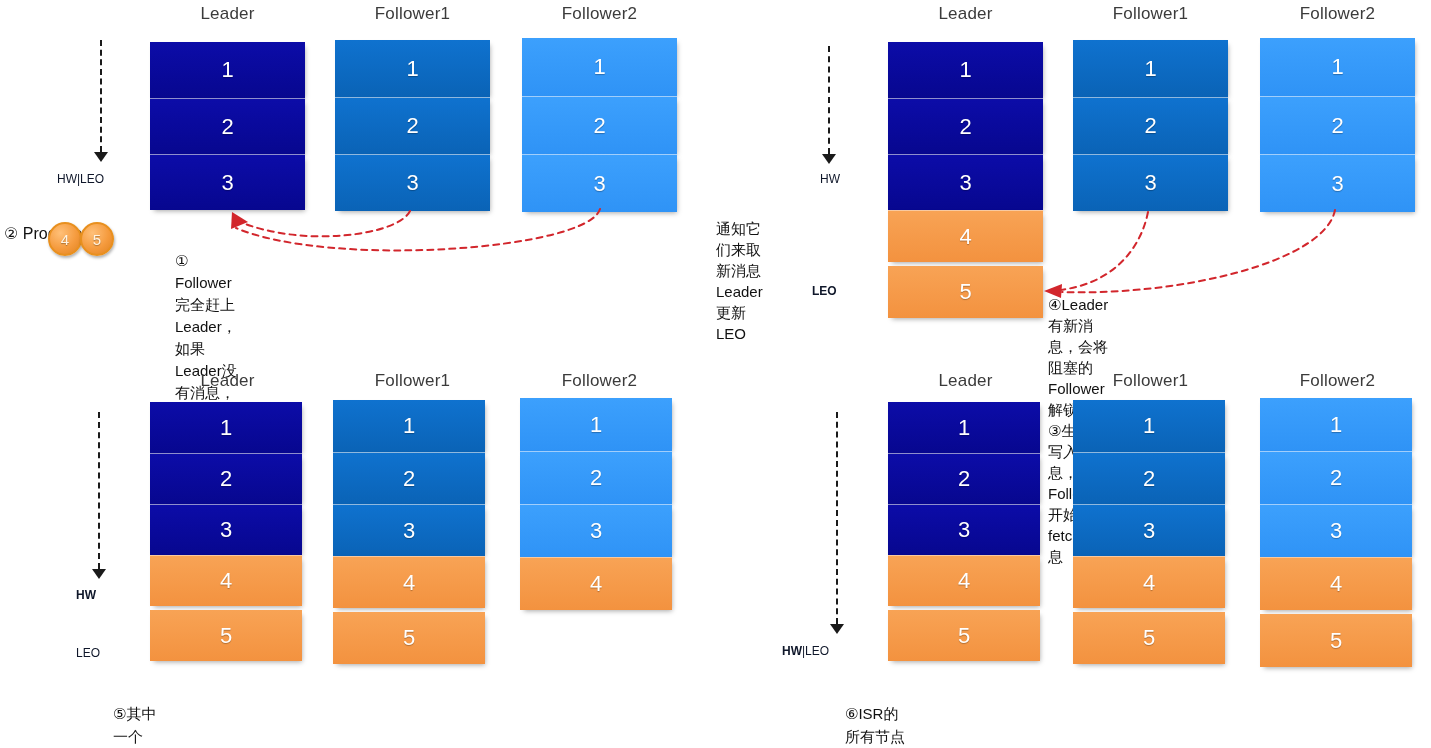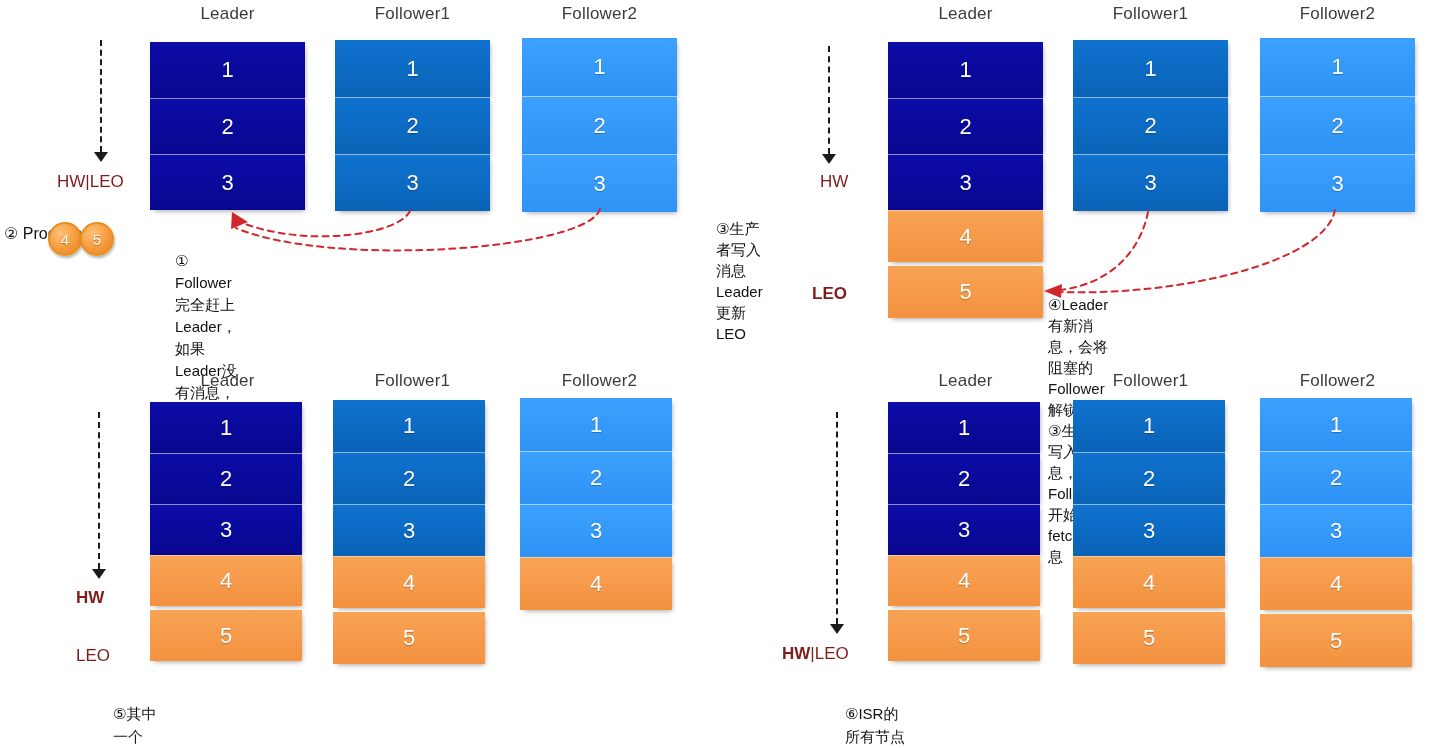--- a/index.html
+++ b/index.html
@@ -46,23 +46,23 @@
   .cell.c-leader   { background: linear-gradient(180deg,#0c0ca8 0%,#07078f 100%); }
   .cell.c-f1       { background: linear-gradient(180deg,#0f72cf 0%,#0a63b6 100%); }
   .cell.c-f2       { background: linear-gradient(180deg,#3ca0fd 0%,#2f93f6 100%); }
   .cell.c-orange   { background: linear-gradient(180deg,#f8a355 0%,#f3923f 100%);
                      border-top: 1px solid rgba(255,255,255,.50); }
   .cell.gap-top    { margin-top: 4px; border-top: none; }
 
   
   .side-label {
     position: absolute;
-    font-size: 17px;
+    font-size: 12px;
     white-space: nowrap;
-    color: #7f1d1d;
+    color: #0f172a;
   }
   .side-label.bold { font-weight: bold; }
   .side-label .thin { font-weight: normal; }
 
   
   .v-arrow { position: absolute; }
   .v-arrow .line {
     position: absolute;
     left: 0; top: 0;
     width: 0;
@@ -168,21 +168,21 @@
   <div class="col-head" style="left:1260px; top:4px; width:155px;">Follower2</div>
 
   <div class="v-arrow" style="left:828px; top:46px;">
     <div class="line" style="height:108px;"></div>
     <div class="head" style="top:108px;"></div>
   </div>
 
   <div class="side-label" style="left:820px; top:172px;">HW</div>
   <div class="side-label bold" style="left:812px; top:284px;">LEO</div>
 
-  <div class="caption" style="left:716px; top:218px; line-height:21px;">③生产者写入消息
+  <div class="caption" style="left:716px; top:218px; line-height:21px;">通知它们来取新消息
 Leader更新LEO</div>
 
   <div class="stack" style="left:888px; top:42px; width:155px;">
     <div class="cell c-leader" style="height:56px;">1</div>
     <div class="cell c-leader" style="height:56px;">2</div>
     <div class="cell c-leader" style="height:56px;">3</div>
     <div class="cell c-orange" style="height:52px;">4</div>
     <div class="cell c-orange gap-top" style="height:52px;">5</div>
   </div>
   <div class="stack" style="left:1073px; top:40px; width:155px;">

